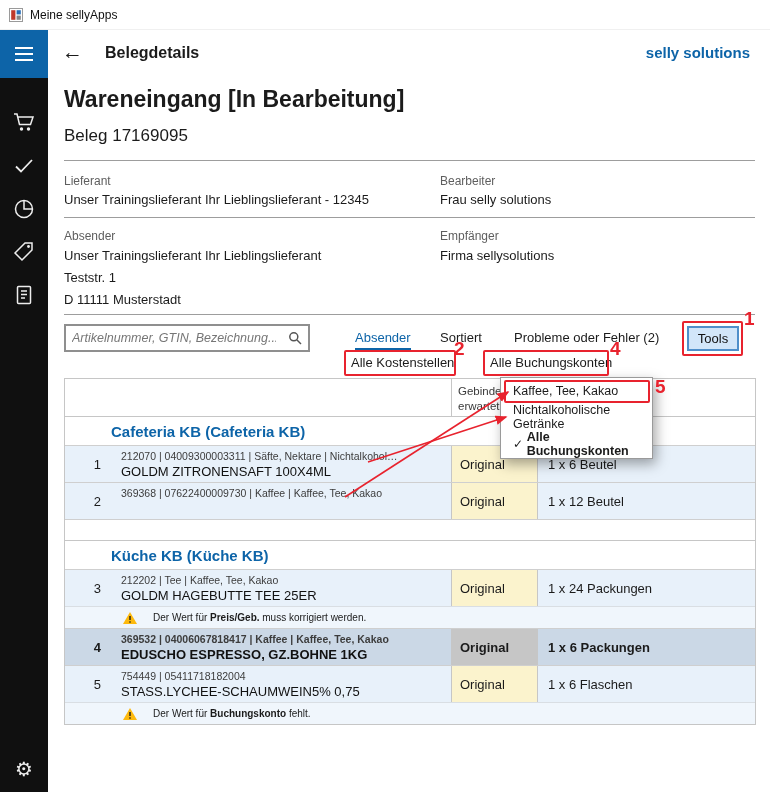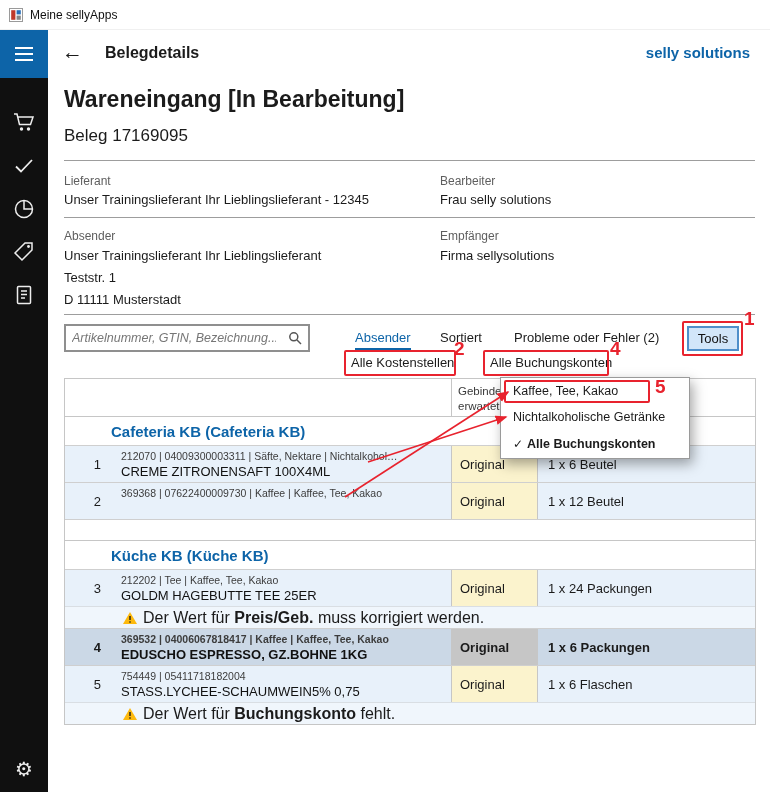--- a/index.html
+++ b/index.html
@@ -61,25 +61,25 @@
   .cart { padding:4px 6px 0 10px; overflow:hidden; }
   .meta { font-size:10.5px; color:#3c3c3c; white-space:nowrap; overflow:hidden; }
   .pname { font-size:13px; color:#111; margin-top:2px; white-space:nowrap; overflow:hidden; }
   .cstat { background:#fbf3cd; display:flex; align-items:center; padding-left:8px; font-size:13px; color:#1b1b1b;
            border-left:1px solid #c6c6c6; border-right:1px solid #c6c6c6; }
   .cqty { display:flex; align-items:center; padding-left:10px; font-size:13px; color:#1b1b1b; }
   .sel { background:#cbd8e6; font-weight:700; }
   .sel .cstat { background:#c6c6c6; font-weight:700; }
   .sel .meta, .sel .pname, .sel .cqty, .sel .cnum { font-weight:700; }
   .warn { border-top:1px solid #d9dee3; height:22px; background:#f0f6fc; }
-  .wcell { grid-column:2 / 5; display:flex; align-items:center; gap:6px; padding-left:12px; font-size:16px; color:#1b1b1b; }
+  .wcell { grid-column:2 / 5; display:flex; align-items:center; gap:16px; padding-left:12px; font-size:10px; color:#1b1b1b; }
   .sp { border-top:1px solid #cfcfcf; height:21px; background:#fff; }
 
   
-  .dd { left:452px; top:299px; width:190px; background:#fff; border:1px solid #9a9a9a;
+  .dd { left:452px; top:299px; width:153px; background:#fff; border:1px solid #9a9a9a;
         box-shadow:3px 5px 12px rgba(0,0,0,.35); z-index:30; }
   .dd-item { height:26px; display:flex; align-items:center; padding-left:12px; font-size:12.5px; color:#1b1b1b; cursor:pointer; }
   .dd-item.selected { height:28px; font-weight:700; }
   .dd-item .chk { width:14px; font-size:12px; }
 
   
   .rbox { position:absolute; border:2px solid #e8232e; border-radius:2px; z-index:45; pointer-events:none; }
   .rnum { position:absolute; color:#e8232e; font-size:19px; font-weight:700; z-index:46; pointer-events:none; }
   .arrows { position:absolute; left:0; top:0; z-index:50; pointer-events:none; }
 </style>
@@ -198,21 +198,21 @@
           <div>aktuell</div>
         </div>
       </div>
 
       <div class="ghead">Cafeteria KB (Cafeteria KB)</div>
 
       <div class="trow item">
         <div class="cnum">1</div>
         <div class="cart">
           <div class="meta">212070 | 04009300003311 | Säfte, Nektare | Nichtalkohol…</div>
-          <div class="pname">CREME ZITRONENSAFT 100X4ML</div>
+          <div class="pname">GOLDM ZITRONENSAFT 100X4ML</div>
         </div>
         <div class="cstat">Original</div>
         <div class="cqty">1 x 6 Beutel</div>
       </div>
 
       <div class="trow item">
         <div class="cnum">2</div>
         <div class="cart">
           <div class="meta">369368 | 07622400009730 | Kaffee | Kaffee, Tee, Kakao</div>
         </div>

